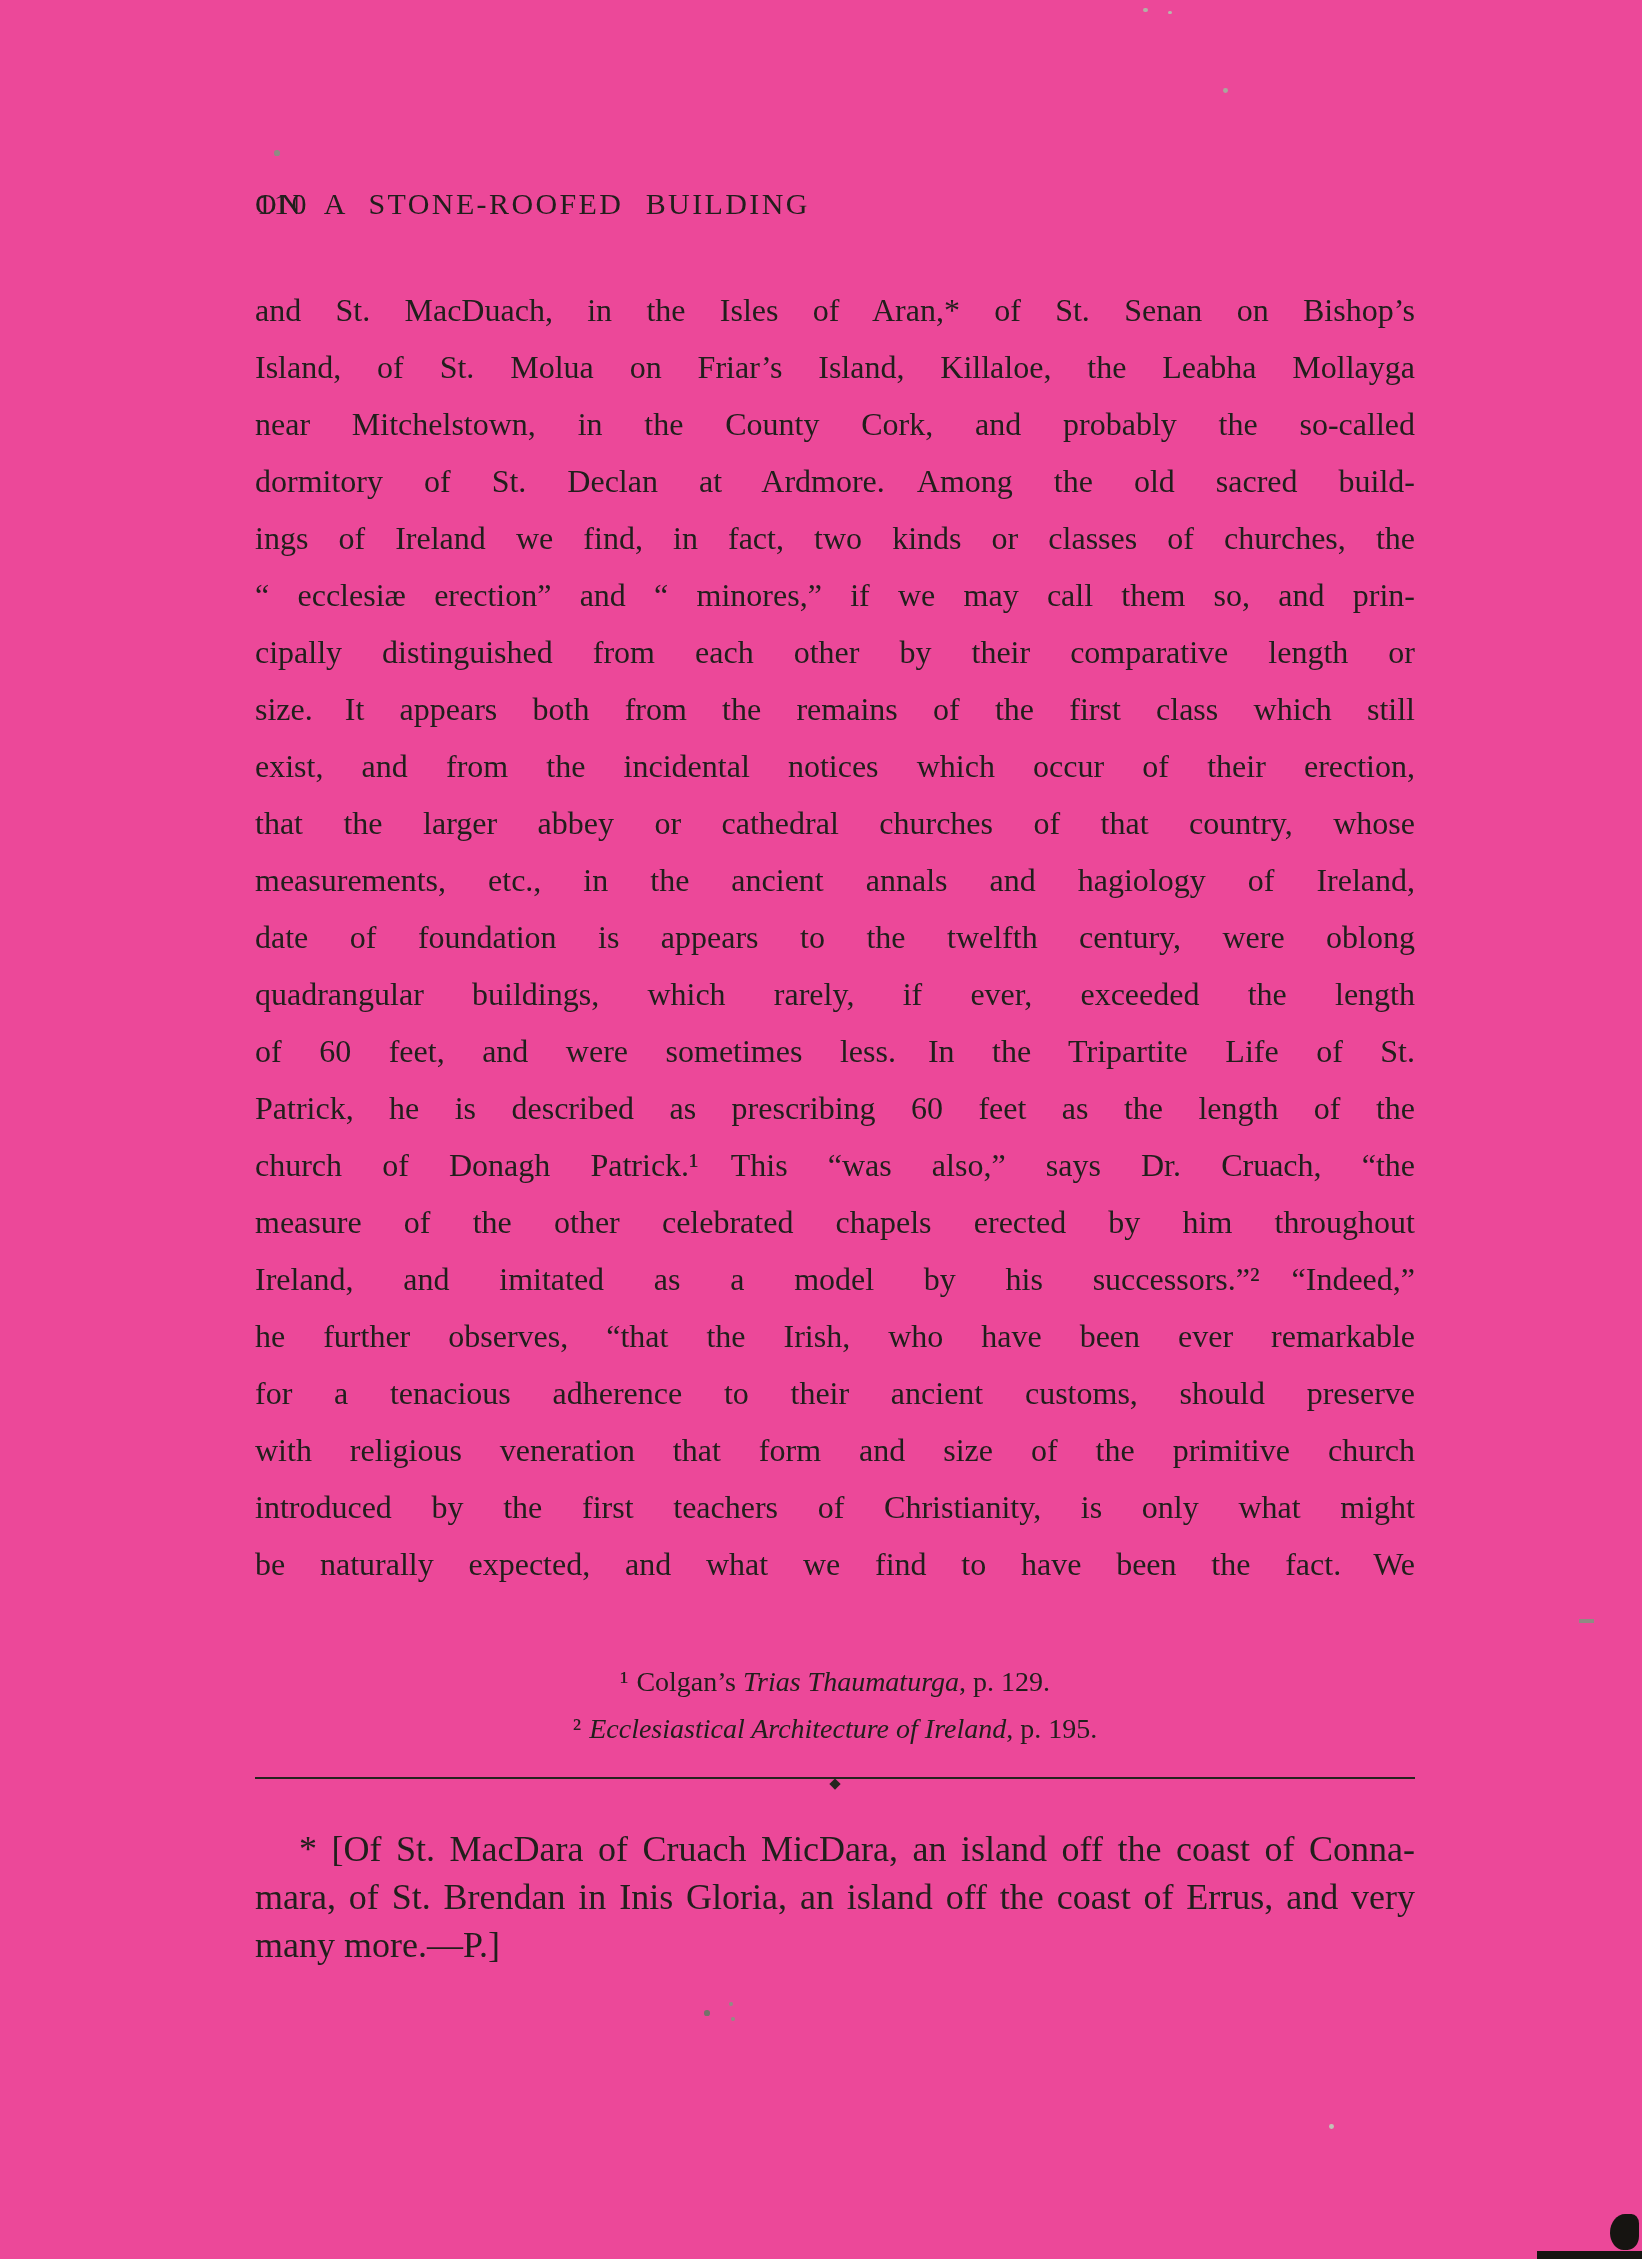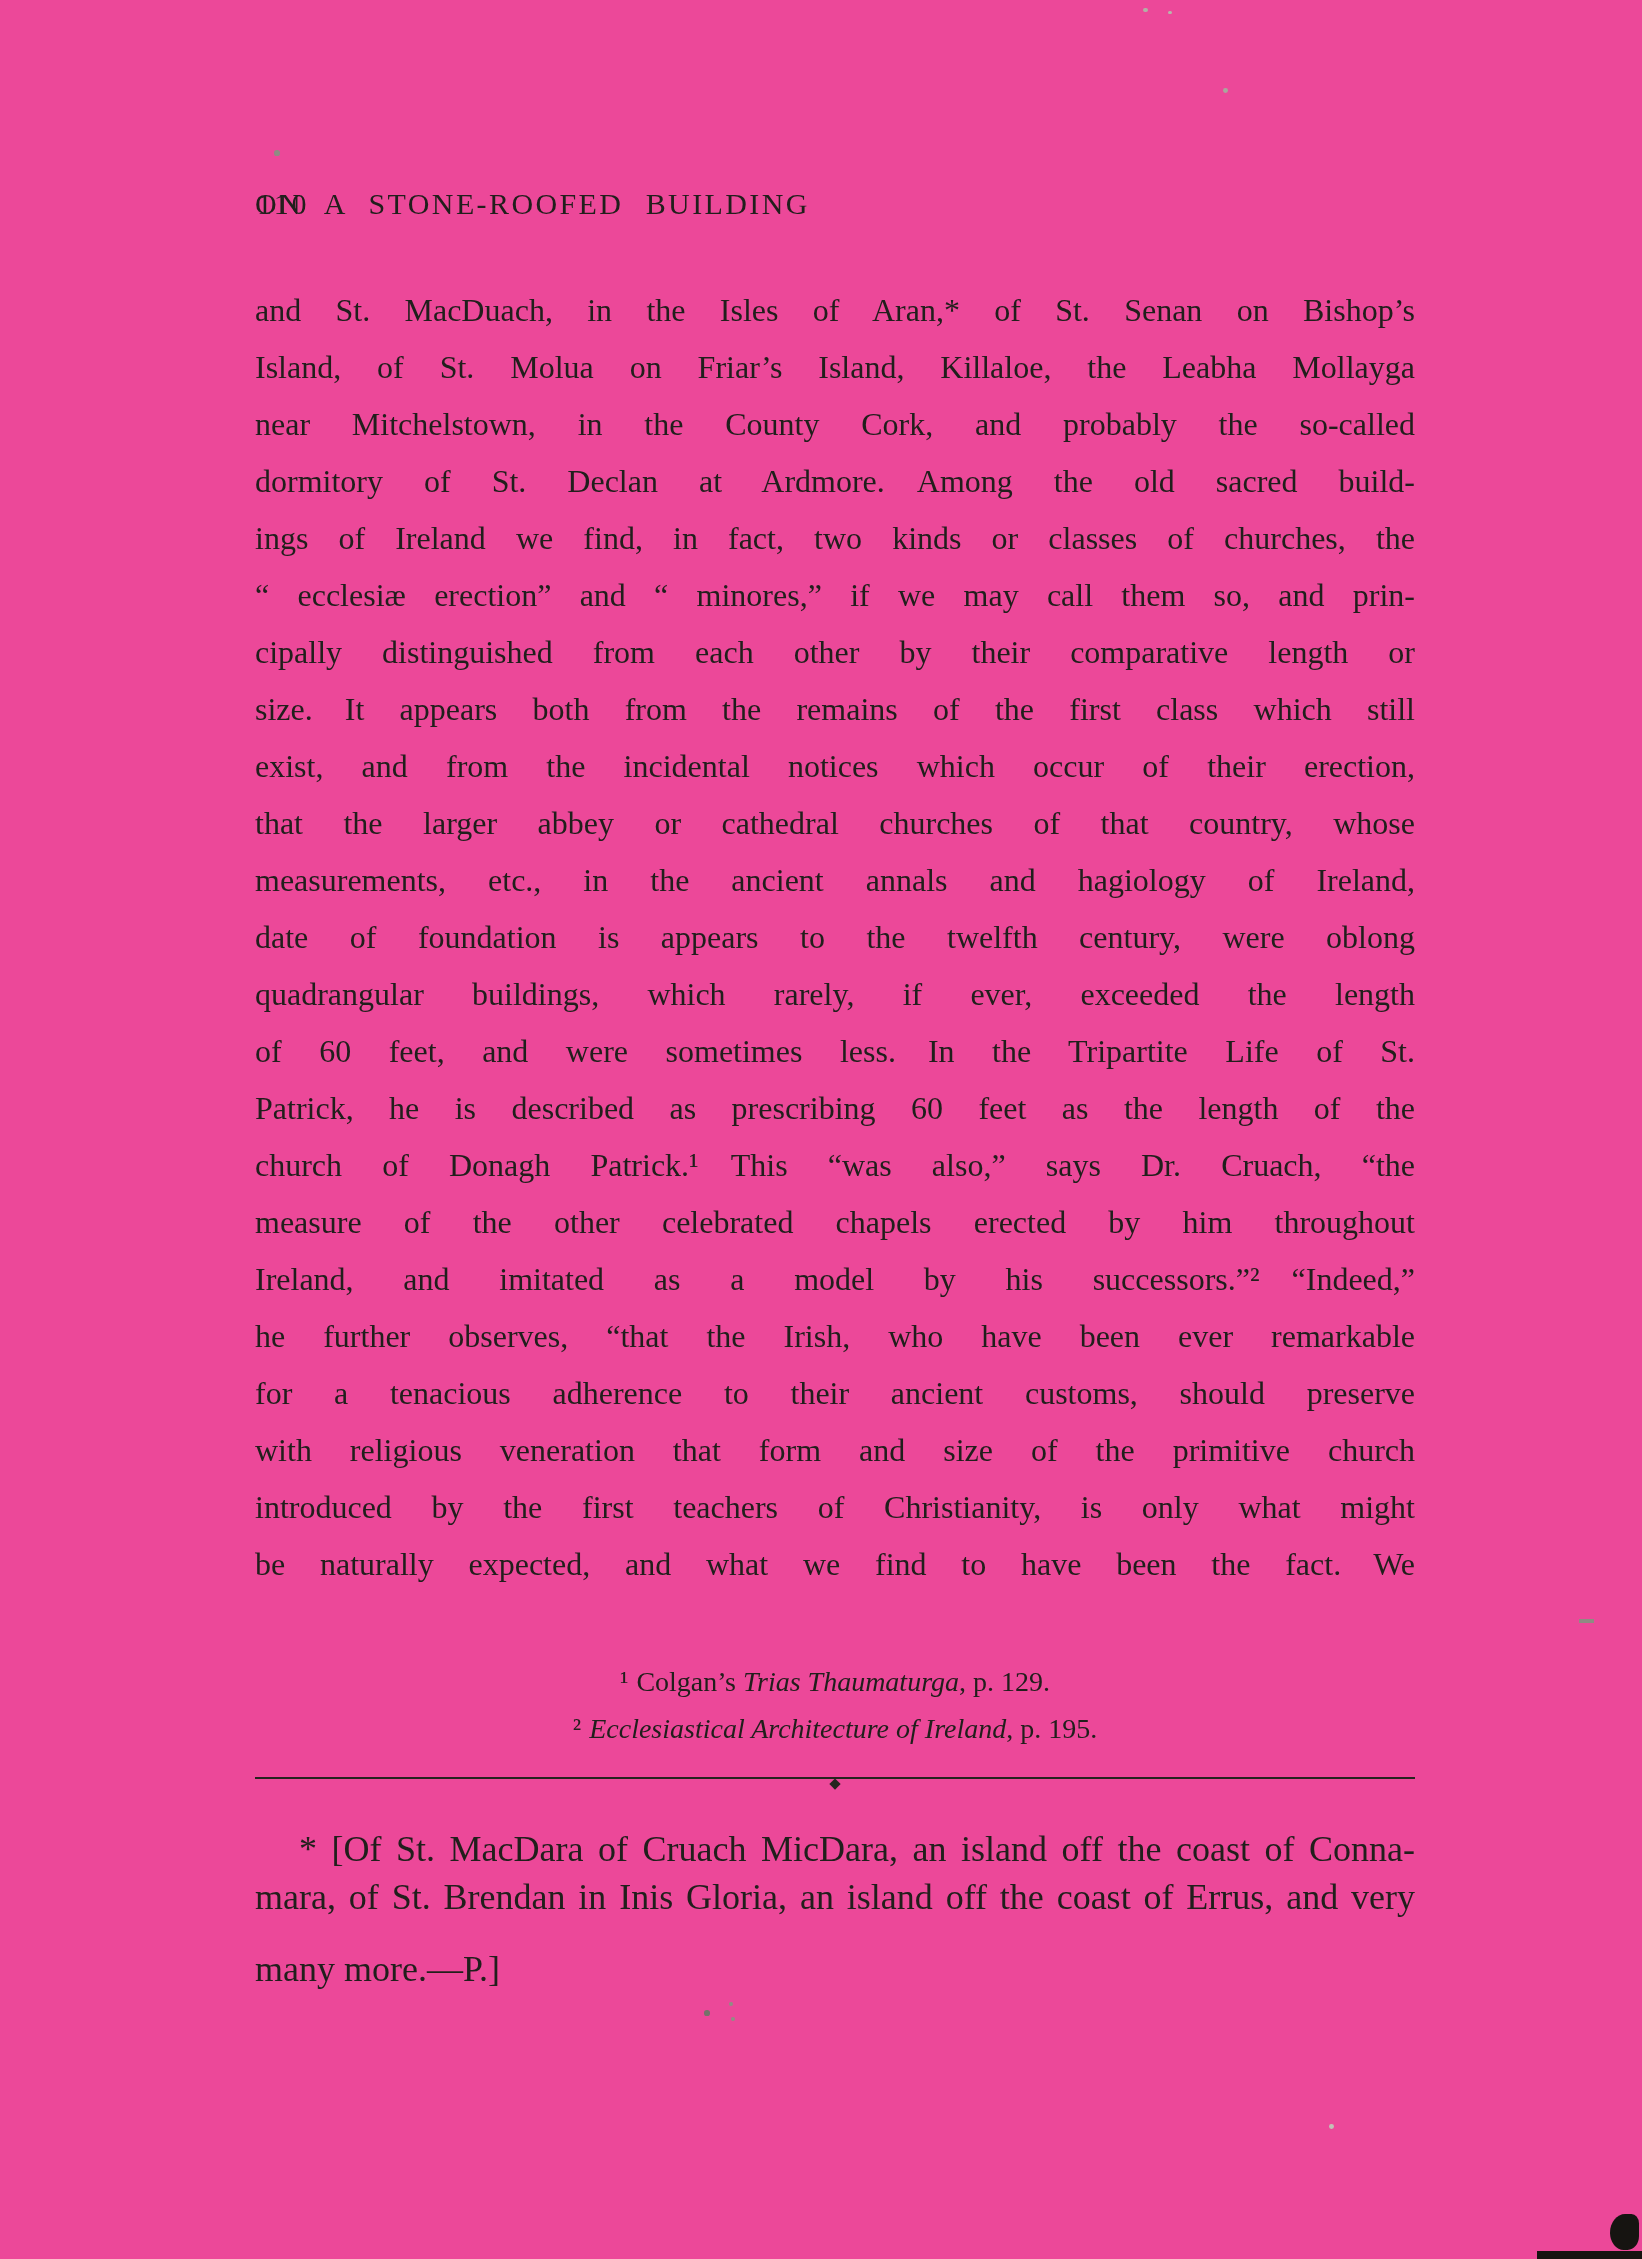--- a/index.html
+++ b/index.html
@@ -81,21 +81,20 @@
   }
   .nline {
     text-align: justify;
     text-align-last: justify;
     -moz-text-align-last: justify;
   }
   .nline.first { text-indent: 44px; }
   .nline.last {
     text-align: left;
     text-align-last: left;
-    margin-top: 24px;
     -moz-text-align-last: left;
   }
   
   .speck { position: absolute; border-radius: 50%; }
   .bar   { position: absolute; }
 </style>
 </head>
 <body>
 
 <div class="page">

